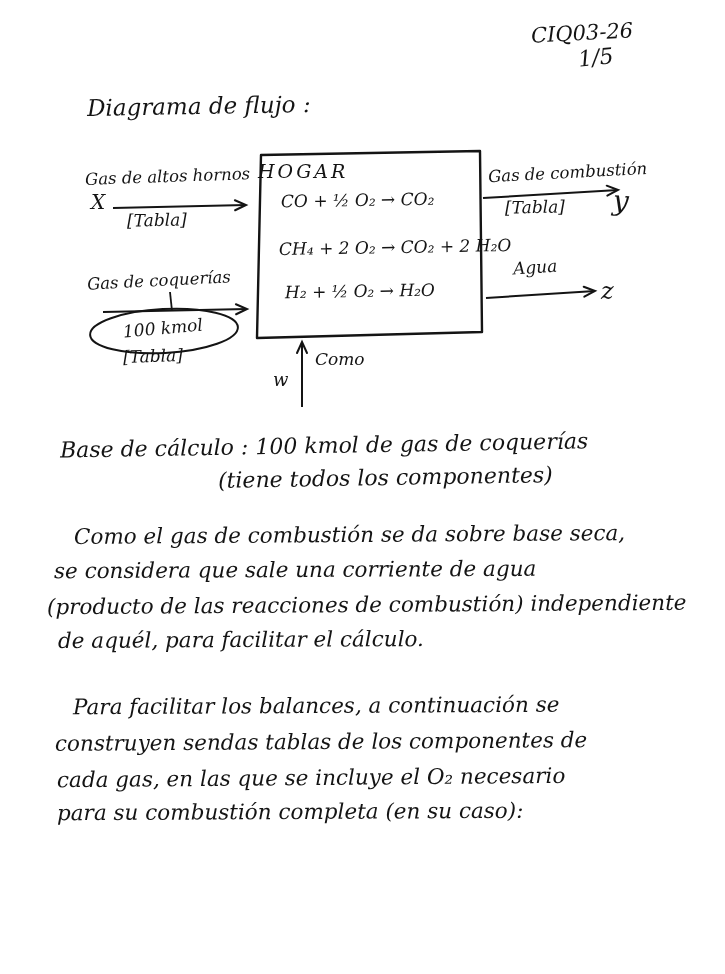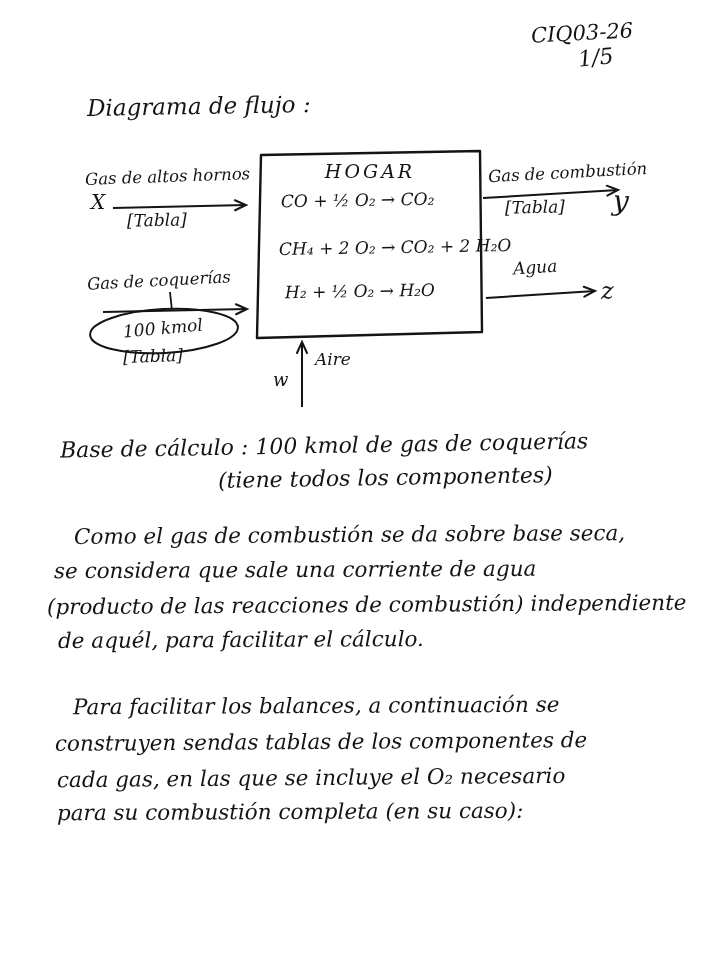--- a/index.html
+++ b/index.html
@@ -14,21 +14,21 @@
   }
   .hw{
     position:absolute;
     white-space:nowrap;
     line-height:1.05;
   }
   .strokes{
     position:absolute;left:0;top:0;width:725px;height:974px;
     pointer-events:none;
   }
-  .center{text-align:center;}
+  .center{}
 </style>
 </head>
 <body>
 
 <div class="page">
 
   <svg class="strokes" viewBox="0 0 725 974">
     <defs>
       <marker id="ah" markerUnits="userSpaceOnUse" markerWidth="18" markerHeight="16" refX="13" refY="7" orient="auto">
         <path d="M2,2 L13,7 L2,12" fill="none" stroke="#141414" stroke-width="2" stroke-linecap="round"></path>
@@ -69,21 +69,21 @@
   <div class="hw" style="left:279px;top:239px;font-size:17px;transform:rotate(-1deg);">CH₄ + 2 O₂ → CO₂ + 2 H₂O</div>
   <div class="hw" style="left:285px;top:283px;font-size:17px;transform:rotate(-1deg);">H₂ + ½ O₂ → H₂O</div>
 
   <div class="hw" style="left:488px;top:164px;font-size:16.5px;transform:rotate(-3deg);">Gas de combustión</div>
   <div class="hw" style="left:505px;top:199px;font-size:17px;transform:rotate(-1deg);">[Tabla]</div>
   <div class="hw" style="left:613px;top:186px;font-size:28px;transform:rotate(4deg);">y</div>
 
   <div class="hw" style="left:513px;top:259px;font-size:17px;transform:rotate(-4deg);">Agua</div>
   <div class="hw" style="left:601px;top:279px;font-size:24px;">z</div>
 
-  <div class="hw" style="left:315px;top:351px;font-size:17px;">Aire</div>
+  <div class="hw" style="left:315px;top:351px;font-size:17px;">Como</div>
   <div class="hw" style="left:273px;top:371px;font-size:18px;">w</div>
 
   <div class="hw" style="left:60px;top:434px;font-size:22px;transform:rotate(-1deg);">Base de cálculo : 100 kmol de gas de coquerías</div>
   <div class="hw" style="left:218px;top:466px;font-size:22px;transform:rotate(-1deg);">(tiene todos los componentes)</div>
 
   <div class="hw" style="left:74px;top:524px;font-size:21.5px;transform:rotate(-0.4deg);">Como el gas de combustión se da sobre base seca,</div>
   <div class="hw" style="left:54px;top:559px;font-size:21.5px;transform:rotate(-0.3deg);">se considera que sale una corriente de agua</div>
   <div class="hw" style="left:47px;top:594px;font-size:21.5px;transform:rotate(-0.4deg);">(producto de las reacciones de combustión) independiente</div>
   <div class="hw" style="left:58px;top:629px;font-size:21.5px;transform:rotate(-0.3deg);">de aquél, para facilitar el cálculo.</div>
 

